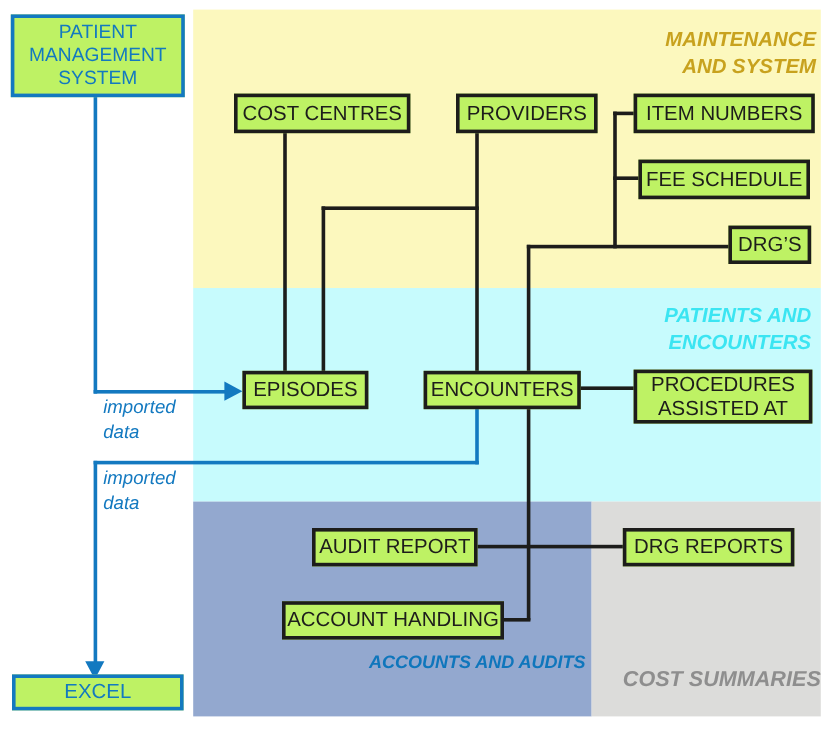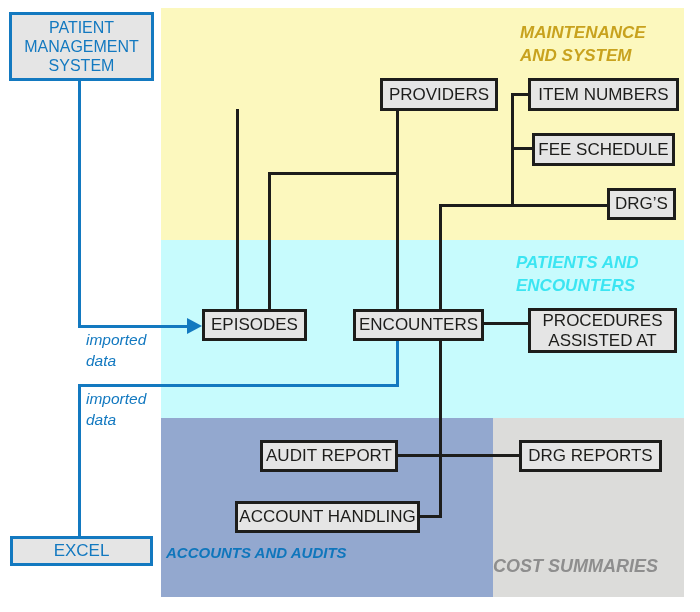--- a/index.html
+++ b/index.html
@@ -14,62 +14,62 @@
   .region { position: absolute; z-index: 0; }
   .region-maintenance { left:161px; top:8px;   width:523px; height:232px; background: var(--bg_yellow, #FCF8BE); }
   .region-patients    { left:161px; top:240px; width:523px; height:178px; background: var(--bg_cyan, #C7FBFD); }
   .region-accounts    { left:161px; top:418px; width:332px; height:179px; background: var(--bg_slate, #93A8CF); }
   .region-cost        { left:493px; top:418px; width:191px; height:179px; background: var(--bg_gray, #DCDCDA); }
 
   .region-title {
     position: absolute; z-index: 1;
     font-weight: bold; font-style: italic;
     font-size: 17px; line-height: 23px;
-    text-align: left;
+    text-align: right;
   }
   .t-maintenance { left:520px; top:21px;  width:160px; color: var(--gold, #C8A21E); }
   .t-patients    { left:516px; top:251px; width:160px; color: var(--cyan_text, #3BE5F2); }
   .t-accounts    { left:166px; top:541px; width:322px; color: var(--accounts_text, #0F76BC); font-size:15px; }
   .t-cost        { left:493px; top:555px; width:191px; color: var(--gray_text, #8E8E8E); font-size:18px; }
 
   .bline { position: absolute; background: var(--line_black, #1D1D1B); z-index: 1; }
   .flow  { position: absolute; background: var(--blue, #1379C0); z-index: 1; }
 
   .arrow-right { position:absolute; z-index:1; width:0; height:0;
     border-top:8px solid transparent; border-bottom:8px solid transparent;
     border-left:15px solid var(--blue, #1379C0); }
   .arrow-down { position:absolute; z-index:1; width:0; height:0;
     border-left:8px solid transparent; border-right:8px solid transparent;
     border-top:15px solid var(--blue, #1379C0); }
 
   .node {
     position: absolute; z-index: 2;
     box-sizing: border-box;
-    background: #e5e5e5;
+    background: #bef264;
     border: 3px solid var(--line_black, #1D1D1B);
     color: #1d1d1b;
     font-size: 17px; line-height: 1.15;
     display: flex; align-items: center; justify-content: center;
     text-align: center;
   }
   .node.blue { border-color: var(--blue, #1379C0); color: var(--blue, #1379C0); }
 
   .n-pms            { left:9px;   top:12px;  width:145px; height:69px; font-size:16px; line-height:19px; }
   .n-cost-centres   { left:195px; top:78px;  width:147px; height:33px; }
   .n-providers      { left:380px; top:78px;  width:118px; height:33px; }
   .n-item-numbers   { left:528px; top:78px;  width:151px; height:33px; }
   .n-fee-schedule   { left:532px; top:133px; width:143px; height:33px; }
   .n-drgs           { left:607px; top:188px; width:69px;  height:32px; }
   .n-episodes       { left:202px; top:309px; width:105px; height:32px; }
   .n-encounters     { left:353px; top:309px; width:131px; height:32px; }
   .n-procedures     { left:528px; top:308px; width:149px; height:45px; }
   .n-audit-report   { left:260px; top:440px; width:138px; height:32px; }
   .n-drg-reports    { left:519px; top:440px; width:143px; height:32px; }
   .n-account-handling { left:235px; top:501px; width:185px; height:32px; }
-  .n-excel          { left:10px;  top:536px; width:143px; height:30px; }
+  .n-excel          { left:10px;  top:562px; width:143px; height:30px; }
 
   .flow-label {
     position: absolute; z-index: 2;
     font-style: italic;
     font-size: 15.5px; line-height: 21px;
     color: var(--blue, #1379C0);
     width: 80px;
   }
   .l-imported { left:86px; top:282px;margin-top:47px; }
   .l-exported { left:86px; top:388px; }
@@ -110,20 +110,23 @@
   <div class="flow" style="left:78px; top:384px; width:321px; height:3px;"></div>
   <div class="flow" style="left:78px; top:384px; width:3px; height:168px;"></div>
   <div class="arrow-down" style="left:71px; top:551px;"></div>
 
   <div class="flow-label l-imported">imported data</div>
   <div class="flow-label l-exported">imported data</div>
 
   <div class="node blue n-pms">
     <span>PATIENT MANAGEMENT SYSTEM</span>
   </div>
+  <div class="node n-cost-centres">
+    <span>COST CENTRES</span>
+  </div>
   <div class="node n-providers">
     <span>PROVIDERS</span>
   </div>
   <div class="node n-item-numbers">
     <span>ITEM NUMBERS</span>
   </div>
   <div class="node n-fee-schedule">
     <span>FEE SCHEDULE</span>
   </div>
   <div class="node n-drgs">

